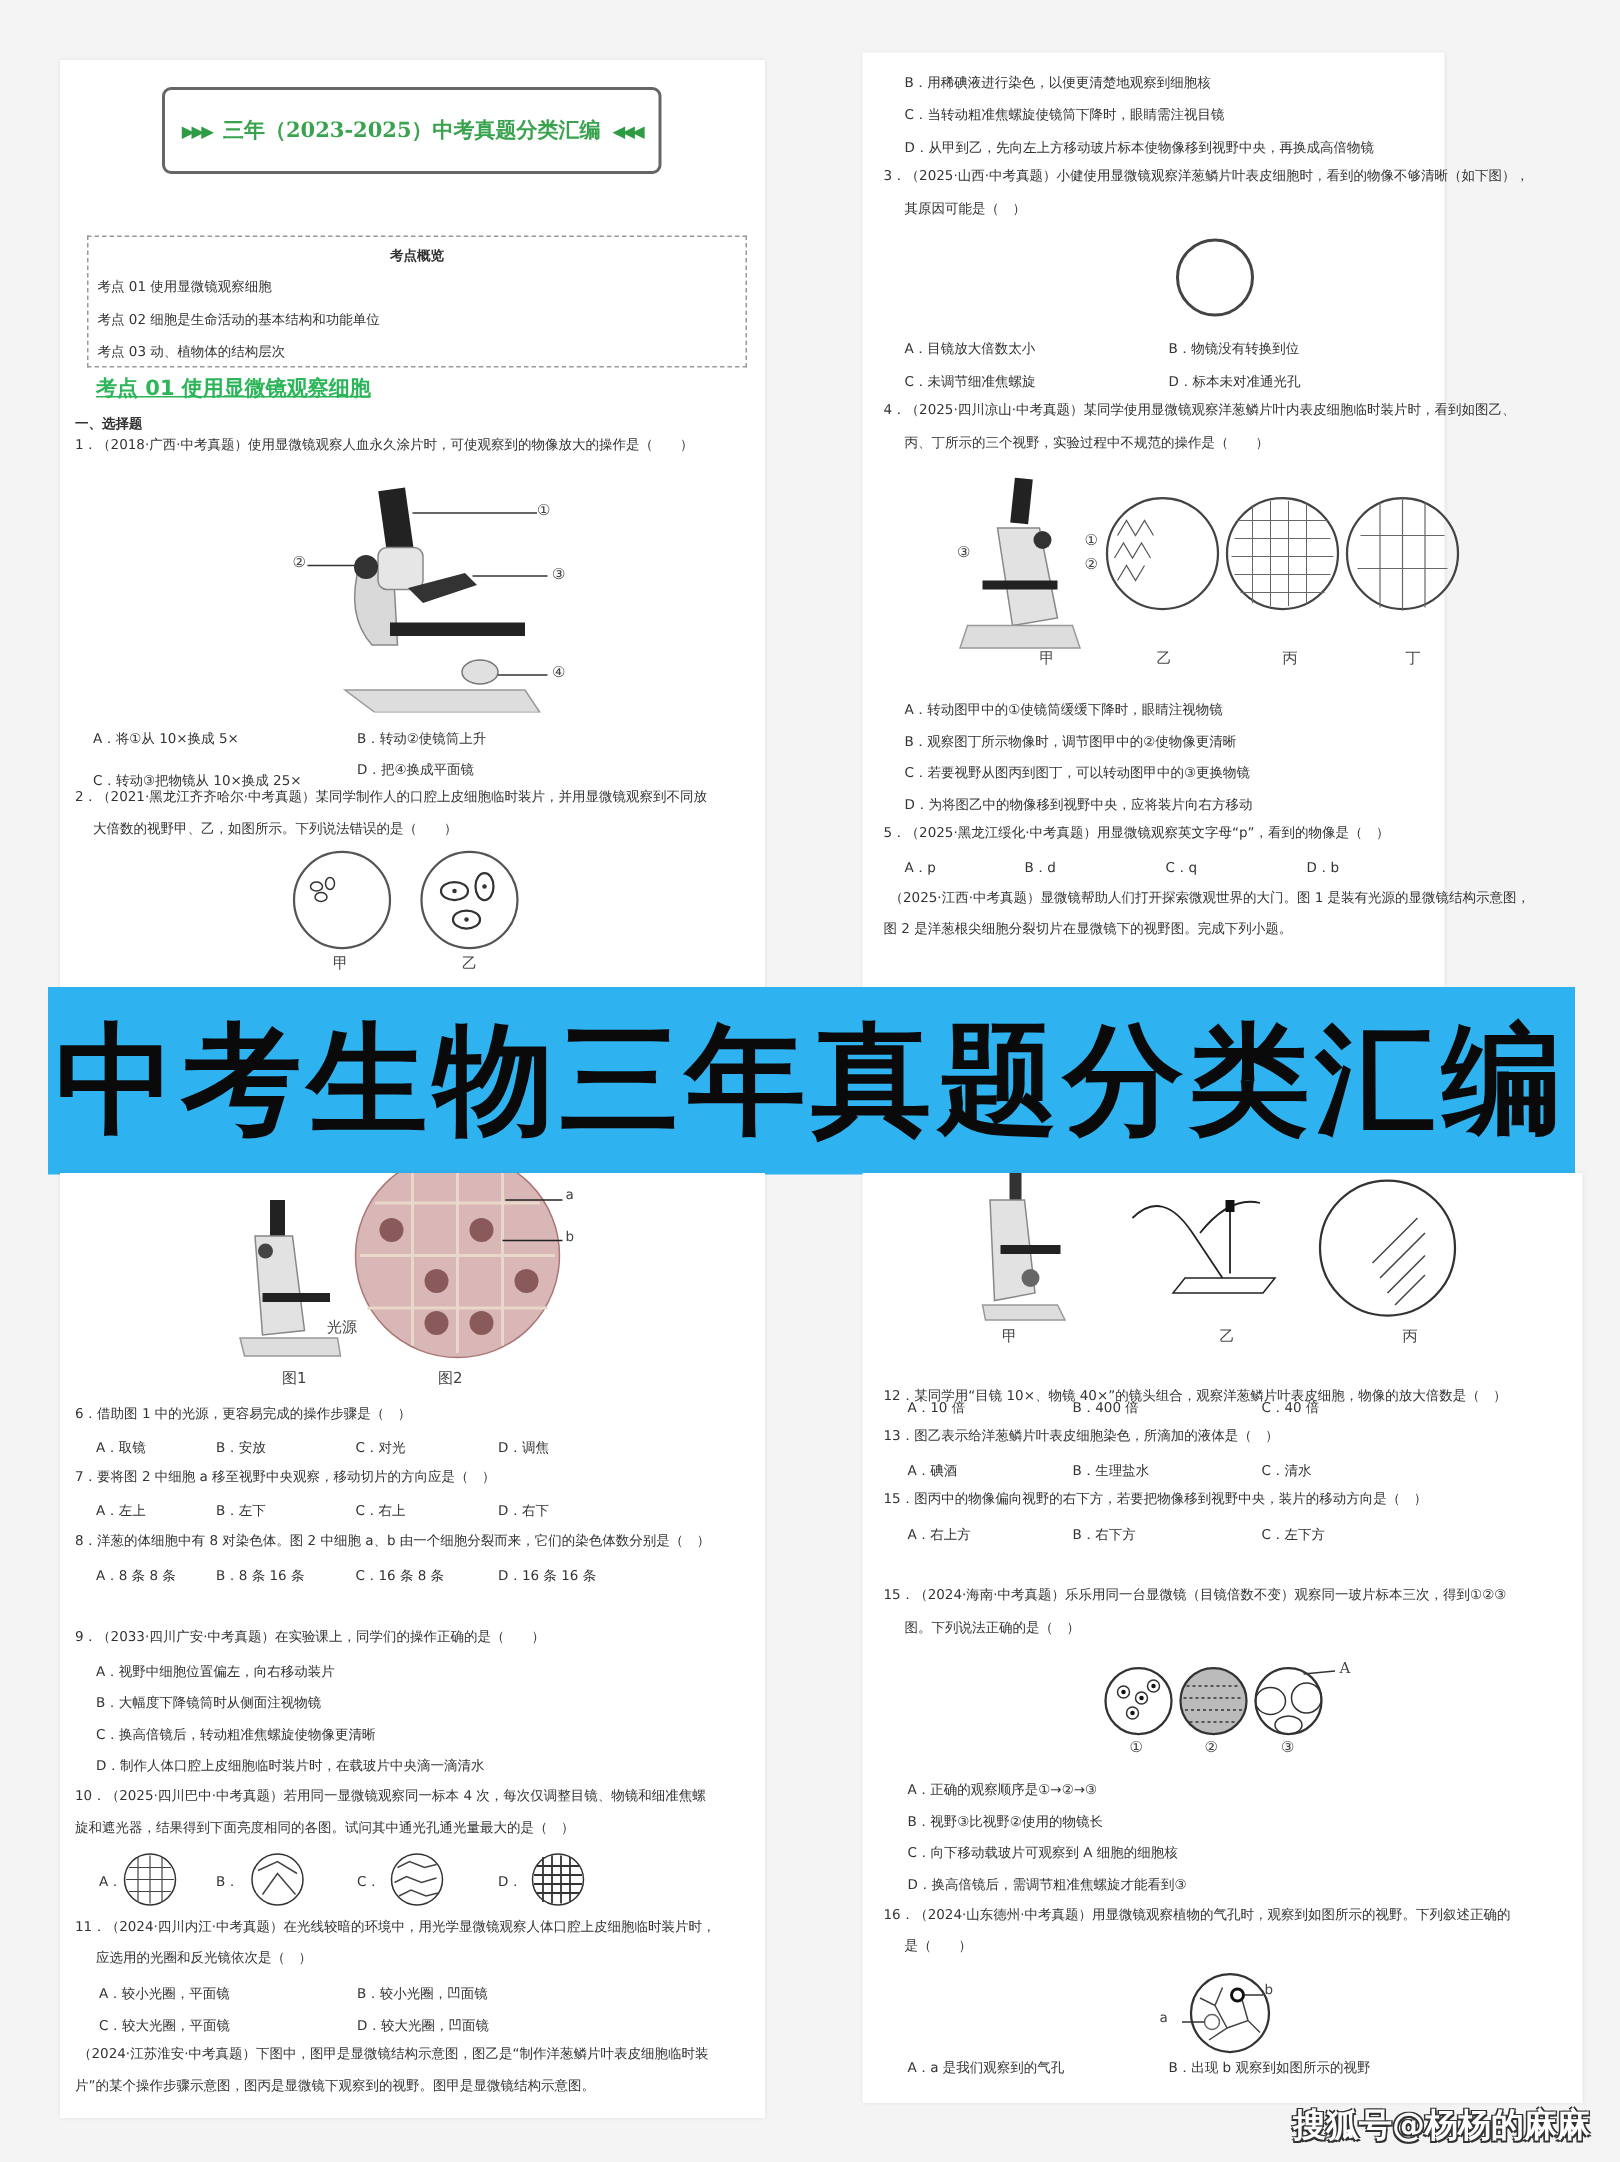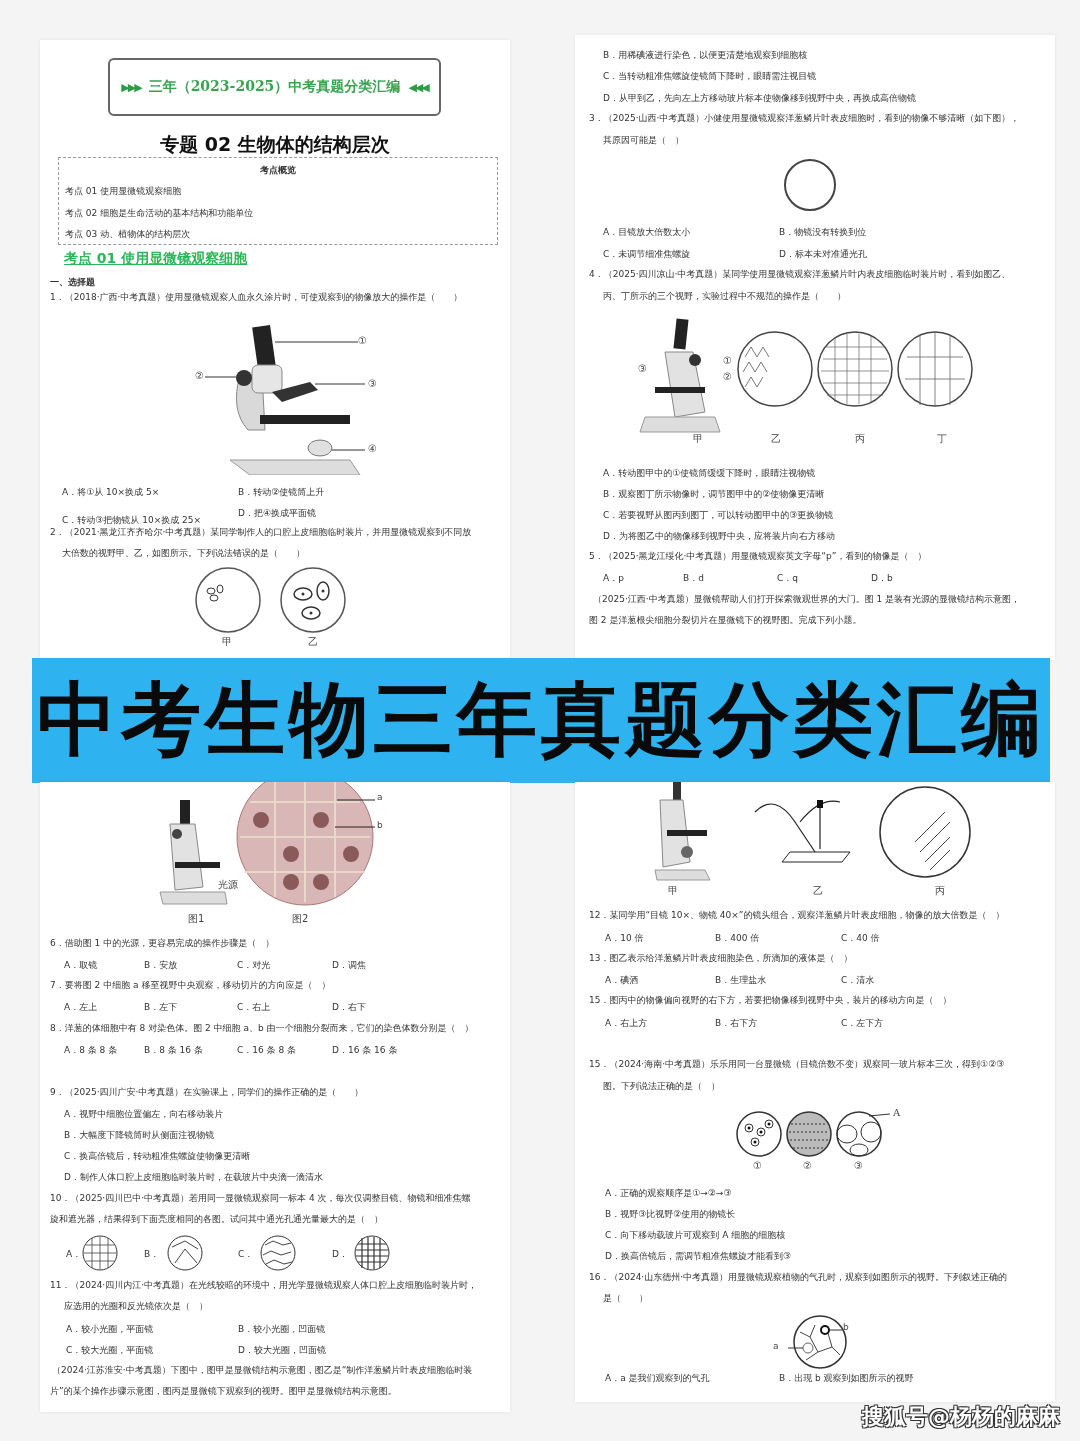--- a/index.html
+++ b/index.html
@@ -1,19 +1,19 @@
 <!DOCTYPE html>
 <html><head>
 <meta charset="utf-8">
 <style>
   * { box-sizing: border-box; margin: 0; padding: 0; }
   body { width: 1080px; height: 1441px; background: #f4f4f4; font-family: "DejaVu Sans", sans-serif; color: #333; position: relative; overflow: hidden; }
   .page { position: absolute; background: #fff; }
   .page-left-top { left: 40px; top: 40px; width: 470px; height: 620px; box-shadow: 0 0 3px rgba(0,0,0,0.08); }
-  .page-right-top { left: 575px; top: 35px; width: 480px; height: 625px; box-shadow: 0 0 3px rgba(0,0,0,0.08); }
+  .page-right-top { left: 575px; top: 35px; width: 388px; height: 625px; box-shadow: 0 0 3px rgba(0,0,0,0.08); }
   .page-left-bot { left: 40px; top: 782px; width: 470px; height: 630px; box-shadow: 0 0 3px rgba(0,0,0,0.08); }
   .page-right-bot { left: 575px; top: 782px; width: 480px; height: 620px; box-shadow: 0 0 3px rgba(0,0,0,0.08); }
 
   .hdr-box { position: absolute; left: 68px; top: 18px; width: 333px; height: 58px; border: 2px solid #666; border-radius: 6px; display: flex; align-items: center; justify-content: center; font-family: "DejaVu Serif", serif; color: #3aa34f; font-size: 14px; font-weight: bold; }
   .hdr-box .arr { color: #2d9c45; font-size: 11px; margin: 0 8px; letter-spacing: -2px; }
   .topic-title { position: absolute; left: 0; width: 470px; top: 92px; text-align: center; font-size: 19px; font-weight: bold; color: #111; }
   .overview { position: absolute; left: 18px; top: 117px; width: 440px; height: 88px; border: 1px dashed #999; font-size: 9px; }
   .overview .ov-title { text-align: center; font-weight: bold; margin-top: 6px; }
   .overview .ov-item { position: absolute; left: 6px; }
   .kp-head { position: absolute; left: 24px; top: 210px; font-size: 14px; font-weight: bold; color: #2db55a; text-decoration: underline; }
@@ -30,21 +30,20 @@
 </style>
 </head>
 <body>
 
 <div class="page page-left-top">
   <div class="hdr-box">
     <span class="arr">▶▶▶</span>
     <span>三年（2023-2025）中考真题分类汇编</span>
     <span class="arr">◀◀◀</span>
   </div>
-  <div class="topic-title">专题 02  生物体的结构层次</div>
   <div class="overview">
     <div class="ov-title">考点概览</div>
     <div class="ov-item" style="top:27px">考点 01  使用显微镜观察细胞</div>
     <div class="ov-item" style="top:49px">考点 02  细胞是生命活动的基本结构和功能单位</div>
     <div class="ov-item" style="top:70px">考点 03  动、植物体的结构层次</div>
   </div>
   <div class="kp-head">考点 01   使用显微镜观察细胞</div>
   <div class="sec-head">一、选择题</div>
   <div class="q" style="left:10px;top:252px">1．（2018·广西·中考真题）使用显微镜观察人血永久涂片时，可使观察到的物像放大的操作是（　　）</div>
 
@@ -178,21 +177,21 @@
   <div class="opt" style="left:24px;top:219px">A．左上</div>
   <div class="opt" style="left:104px;top:219px">B．左下</div>
   <div class="opt" style="left:197px;top:219px">C．右上</div>
   <div class="opt" style="left:292px;top:219px">D．右下</div>
   <div class="q" style="left:10px;top:241px">8．洋葱的体细胞中有 8 对染色体。图 2 中细胞 a、b 由一个细胞分裂而来，它们的染色体数分别是（　）</div>
   <div class="opt" style="left:24px;top:262px">A．8 条  8 条</div>
   <div class="opt" style="left:104px;top:262px">B．8 条  16 条</div>
   <div class="opt" style="left:197px;top:262px">C．16 条  8 条</div>
   <div class="opt" style="left:292px;top:262px">D．16 条  16 条</div>
 
-  <div class="q" style="left:10px;top:305px">9．（2025·四川广安·中考真题）在实验课上，同学们的操作正确的是（　　）</div>
+  <div class="q" style="left:10px;top:305px">9．（2033·四川广安·中考真题）在实验课上，同学们的操作正确的是（　　）</div>
   <div class="opt" style="left:24px;top:326px">A．视野中细胞位置偏左，向右移动装片</div>
   <div class="opt" style="left:24px;top:347px">B．大幅度下降镜筒时从侧面注视物镜</div>
   <div class="opt" style="left:24px;top:368px">C．换高倍镜后，转动粗准焦螺旋使物像更清晰</div>
   <div class="opt" style="left:24px;top:389px">D．制作人体口腔上皮细胞临时装片时，在载玻片中央滴一滴清水</div>
   <div class="q" style="left:10px;top:411px">10．（2025·四川巴中·中考真题）若用同一显微镜观察同一标本 4 次，每次仅调整目镜、物镜和细准焦螺</div>
   <div class="q" style="left:10px;top:432px">旋和遮光器，结果得到下面亮度相同的各图。试问其中通光孔通光量最大的是（　）</div>
 
   <div class="opt" style="left:26px;top:466px">A．</div>
   <div class="opt" style="left:104px;top:466px">B．</div>
   <div class="opt" style="left:198px;top:466px">C．</div>
@@ -228,21 +227,21 @@
     <path d="M110 30 q20 -20 40 10 l20 30 M155 40 q20 -25 40 -20 M175 22 v45" fill="none" stroke="#222" stroke-width="1.2"></path>
     <path d="M145 70 l60 0 l-8 10 l-60 0 z" fill="none" stroke="#222"></path>
     <rect x="172" y="18" width="6" height="8" fill="#111"></rect>
     <circle cx="280" cy="50" r="45" fill="none" stroke="#333" stroke-width="1.5"></circle>
     <path d="M270 60 l30 -30 M275 70 l30 -30 M280 80 l25 -25 M285 88 l20 -20" stroke="#444"></path>
   </svg>
   <span class="lbl" style="left:93px;top:102px">甲</span>
   <span class="lbl" style="left:238px;top:102px">乙</span>
   <span class="lbl" style="left:360px;top:102px">丙</span>
 
-  <div class="q" style="left:14px;top:128px">12．某同学用“目镜 10×、物镜 40×”的镜头组合，观察洋葱鳞片叶表皮细胞，物像的放大倍数是（　）</div>
+  <div class="q" style="left:14px;top:144px">12．某同学用“目镜 10×、物镜 40×”的镜头组合，观察洋葱鳞片叶表皮细胞，物像的放大倍数是（　）</div>
   <div class="opt" style="left:30px;top:150px">A．10 倍</div>
   <div class="opt" style="left:140px;top:150px">B．400 倍</div>
   <div class="opt" style="left:266px;top:150px">C．40 倍</div>
   <div class="q" style="left:14px;top:171px">13．图乙表示给洋葱鳞片叶表皮细胞染色，所滴加的液体是（　）</div>
   <div class="opt" style="left:30px;top:192px">A．碘酒</div>
   <div class="opt" style="left:140px;top:192px">B．生理盐水</div>
   <div class="opt" style="left:266px;top:192px">C．清水</div>
   <div class="q" style="left:14px;top:213px">15．图丙中的物像偏向视野的右下方，若要把物像移到视野中央，装片的移动方向是（　）</div>
   <div class="opt" style="left:30px;top:235px">A．右上方</div>
   <div class="opt" style="left:140px;top:235px">B．右下方</div>

